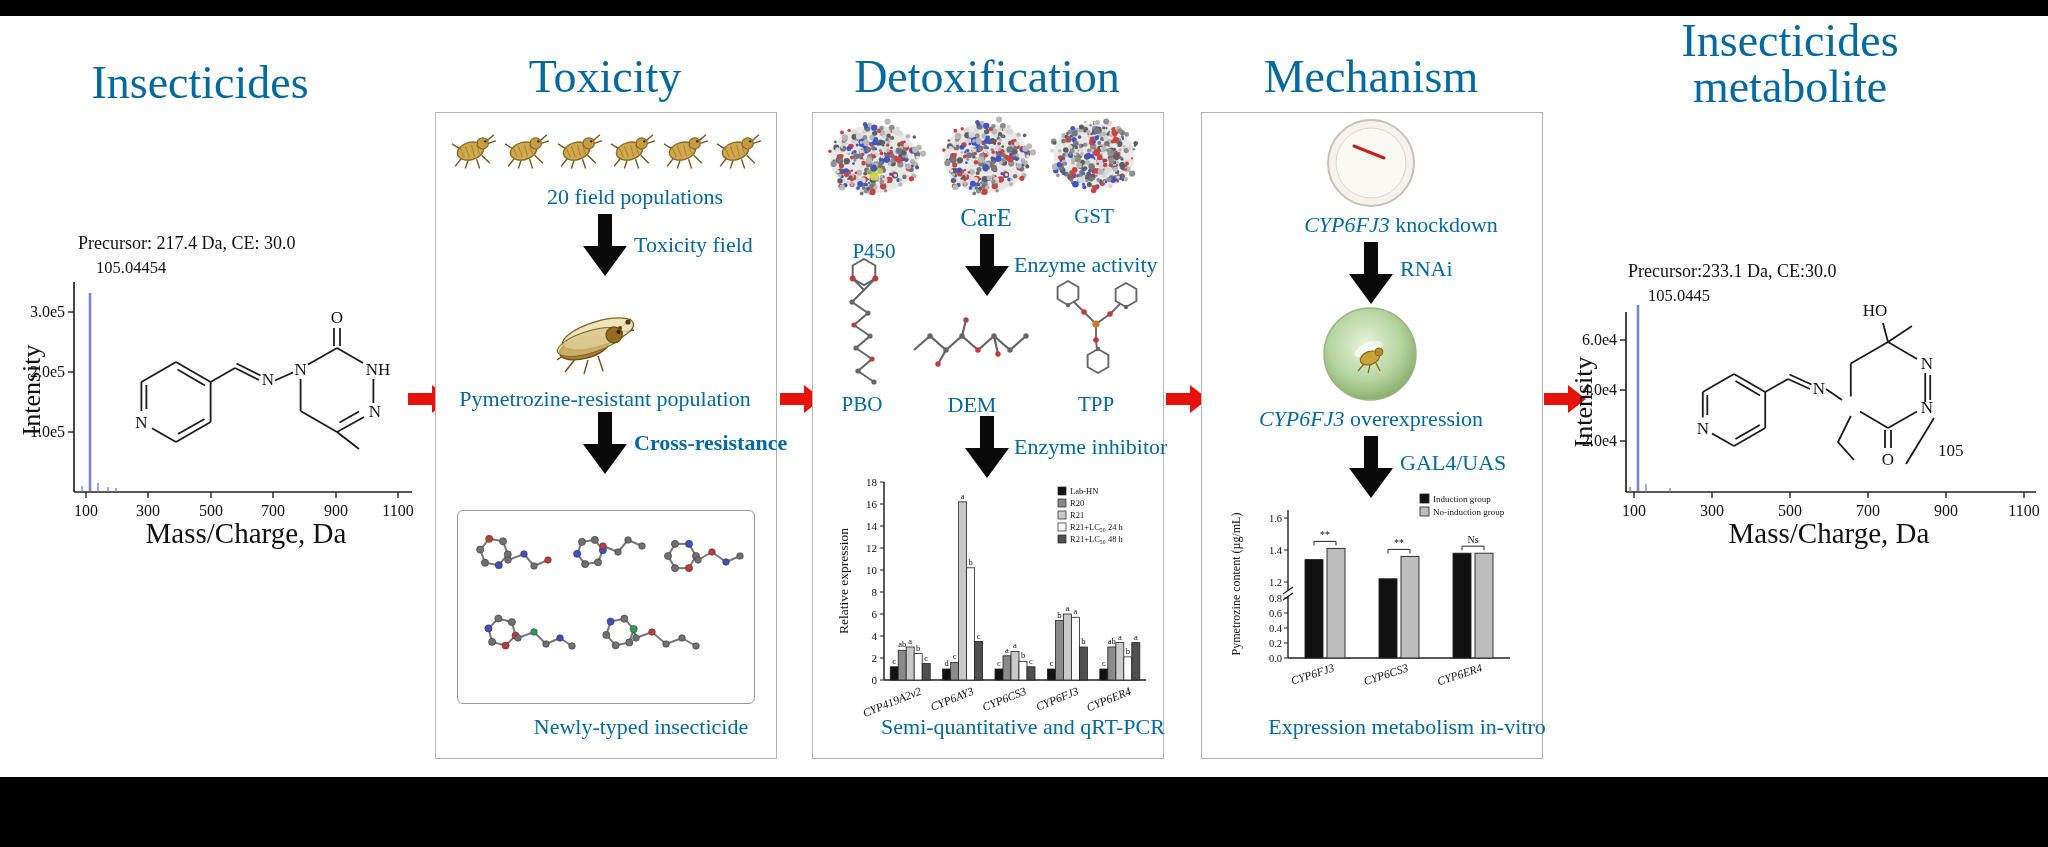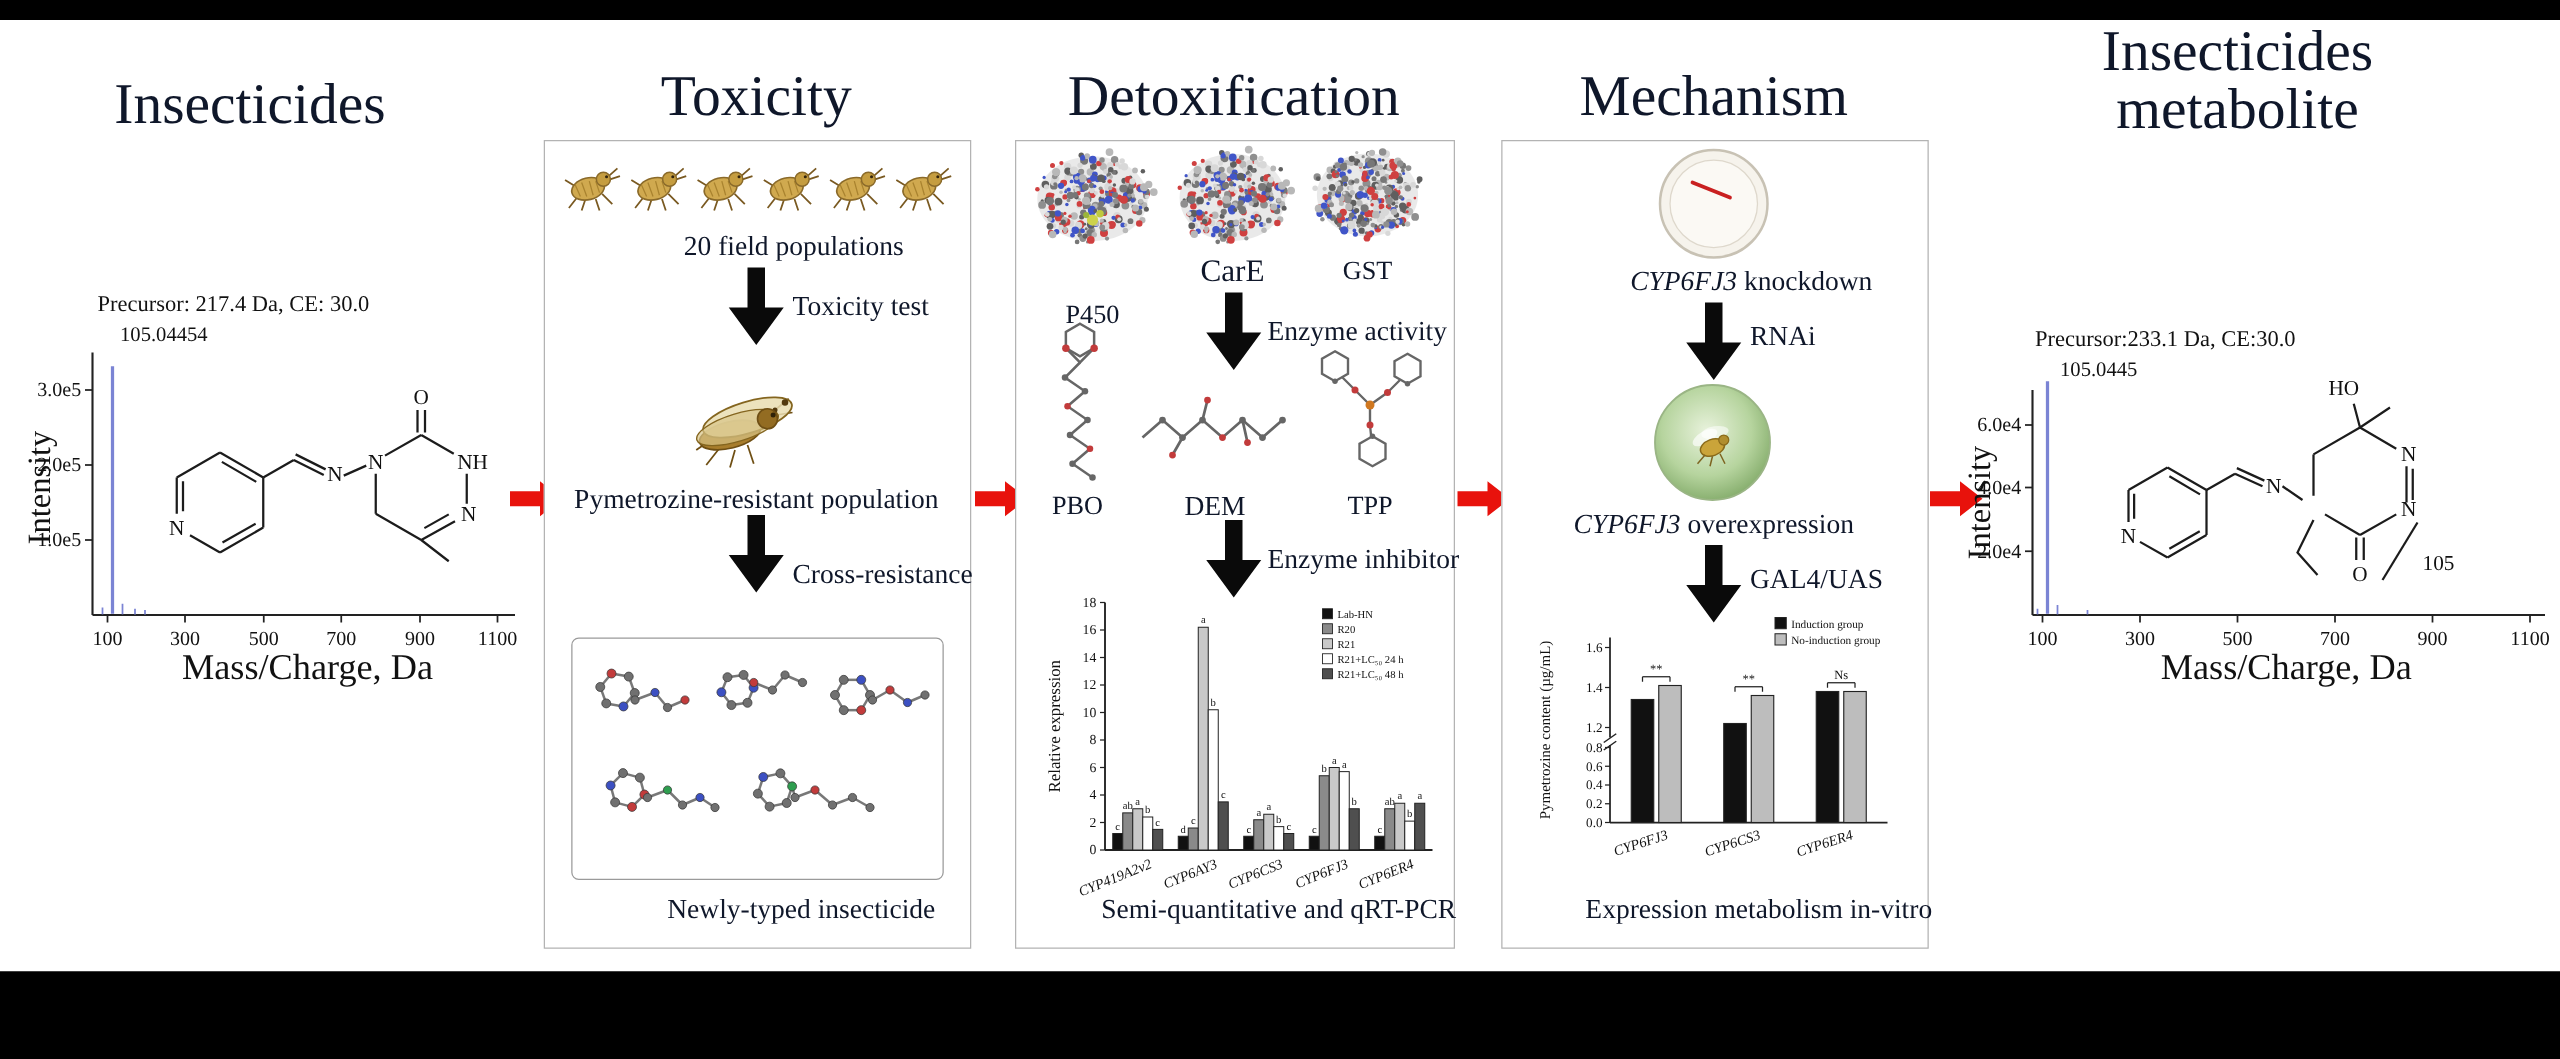--- a/index.html
+++ b/index.html
@@ -1,17 +1,17 @@
 <!DOCTYPE html>
 <html><head>
 <meta charset="utf-8">
 <style>
   html,body{margin:0;padding:0;background:#000;}
   #canvas{position:relative;width:2048px;height:847px;background:#fff;
-          font-family:"Liberation Serif",serif;color:#0f172a;overflow:hidden;}
+          font-family:"Liberation Serif",serif;color:#0369a1;overflow:hidden;}
   .abs{position:absolute;}
   .bar{position:absolute;left:0;width:2048px;background:#000;}
   .sec-title{font-size:46px;text-align:center;white-space:nowrap;}
   .panel{position:absolute;border:1.5px solid #b3b3b3;background:#fff;}
   .innerbox{position:absolute;border:1.3px solid #9a9a9a;border-radius:6px;background:#fff;}
   .lbl{font-size:22px;white-space:nowrap;}
   .cap{font-size:22px;text-align:center;white-space:nowrap;margin-left:36px;}
   .ctr{text-align:center;}
   .it{font-style:italic;}
   svg.abs{overflow:visible;}
@@ -147,39 +147,39 @@
         <ellipse cx="20" cy="24" rx="13" ry="8.5" fill="#d0a94f" stroke="#8a6a2a" stroke-width="1.3" transform="rotate(-14 20 24)"></ellipse>
         <path d="M10 21 L14 30 M15 19 L19 30 M21 18 L24 29 M26 18 L29 27" stroke="#a9832f" stroke-width="1" fill="none"></path>
         <circle cx="32" cy="16.5" r="5.5" fill="#c59d40" stroke="#8a6a2a" stroke-width="1.2"></circle>
         <circle cx="34.5" cy="14.5" r="1.2" fill="#33240c"></circle>
       </svg>
     </div>
   <div class="abs lbl ctr" style="left:435px;top:184px;width:400px;">20 field populations</div>
   <svg class="abs" style="left:583px;top:214px;" width="44" height="62" viewBox="0 0 44 62">
       <polygon points="15,0 29,0 29,32 44,32 22,62 0,32 15,32" fill="#0a0a0a"></polygon>
     </svg>
-  <div class="abs lbl" style="left:634px;top:232px;">Toxicity test</div>
+  <div class="abs lbl" style="left:634px;top:232px;">Toxicity field</div>
   <svg class="abs" style="left:536px;top:288px;" width="135" height="92" viewBox="0 0 135 92">
     <g stroke="#6f4f14" stroke-width="1.4" fill="none">
       <path d="M40 70 L29 84 M52 72 L48 86 M62 68 L67 83 M34 63 L21 72"></path>
       <path d="M84 40 L95 31 M85 44 L98 42"></path>
     </g>
     <ellipse cx="48" cy="60" rx="25" ry="10.5" fill="#a87d2c" stroke="#6f4f14" stroke-width="1.4" transform="rotate(-14 48 60)"></ellipse>
     <ellipse cx="62" cy="46" rx="37" ry="12.5" fill="#e9ddb2" fill-opacity="0.85" stroke="#84651f" stroke-width="1.4" transform="rotate(-17 62 46)"></ellipse>
     <ellipse cx="54" cy="54" rx="34" ry="11" fill="#d9c488" fill-opacity="0.7" stroke="#84651f" stroke-width="1.1" transform="rotate(-17 54 54)"></ellipse>
     <circle cx="92" cy="34" r="2.6" fill="#52390e"></circle>
       <circle cx="84" cy="40" r="2" fill="#52390e"></circle>
     <circle cx="78" cy="47" r="8" fill="#936c22" stroke="#6f4f14" stroke-width="1.3"></circle>
     <circle cx="82.5" cy="44" r="2" fill="#2f2208"></circle>
   </svg>
   <div class="abs lbl ctr" style="left:435px;top:386px;width:340px;">Pymetrozine-resistant population</div>
   <svg class="abs" style="left:583px;top:412px;" width="44" height="62" viewBox="0 0 44 62">
       <polygon points="15,0 29,0 29,32 44,32 22,62 0,32 15,32" fill="#0a0a0a"></polygon>
     </svg>
-  <div class="abs lbl" style="left:634px;top:446px;">Cross-resistance</div>
+  <div class="abs lbl" style="left:634px;top:430px;font-weight:bold;">Cross-resistance</div>
   <div class="innerbox" style="left:457px;top:510px;width:296px;height:192px;"></div>
   <svg id="mol1" class="abs" style="left:468px;top:524px;" width="92" height="58">
       <line x1="39.78730854217091" y1="30.431074487337025" x2="30.788282006559363" y2="41.15569669100272" stroke="#787878" stroke-width="2"></line>
       <line x1="30.788282006559363" y1="41.15569669100272" x2="17.00097346438845" y2="38.72462220366569" stroke="#787878" stroke-width="2"></line>
       <line x1="17.00097346438845" y1="38.72462220366569" x2="12.212691457829088" y2="25.56892551266297" stroke="#787878" stroke-width="2"></line>
       <line x1="12.212691457829088" y1="25.56892551266297" x2="21.21171799344063" y2="14.844303308997285" stroke="#787878" stroke-width="2"></line>
       <line x1="21.21171799344063" y1="14.844303308997285" x2="34.99902653561155" y2="17.275377796334304" stroke="#787878" stroke-width="2"></line>
       <line x1="34.99902653561155" y1="17.275377796334304" x2="39.78730854217091" y2="30.431074487337025" stroke="#787878" stroke-width="2"></line>
       <line x1="39.78730854217091" y1="30.431074487337025" x2="40" y2="36" stroke="#787878" stroke-width="2"></line>
       <line x1="40" y1="36" x2="56" y2="30" stroke="#787878" stroke-width="2"></line>

